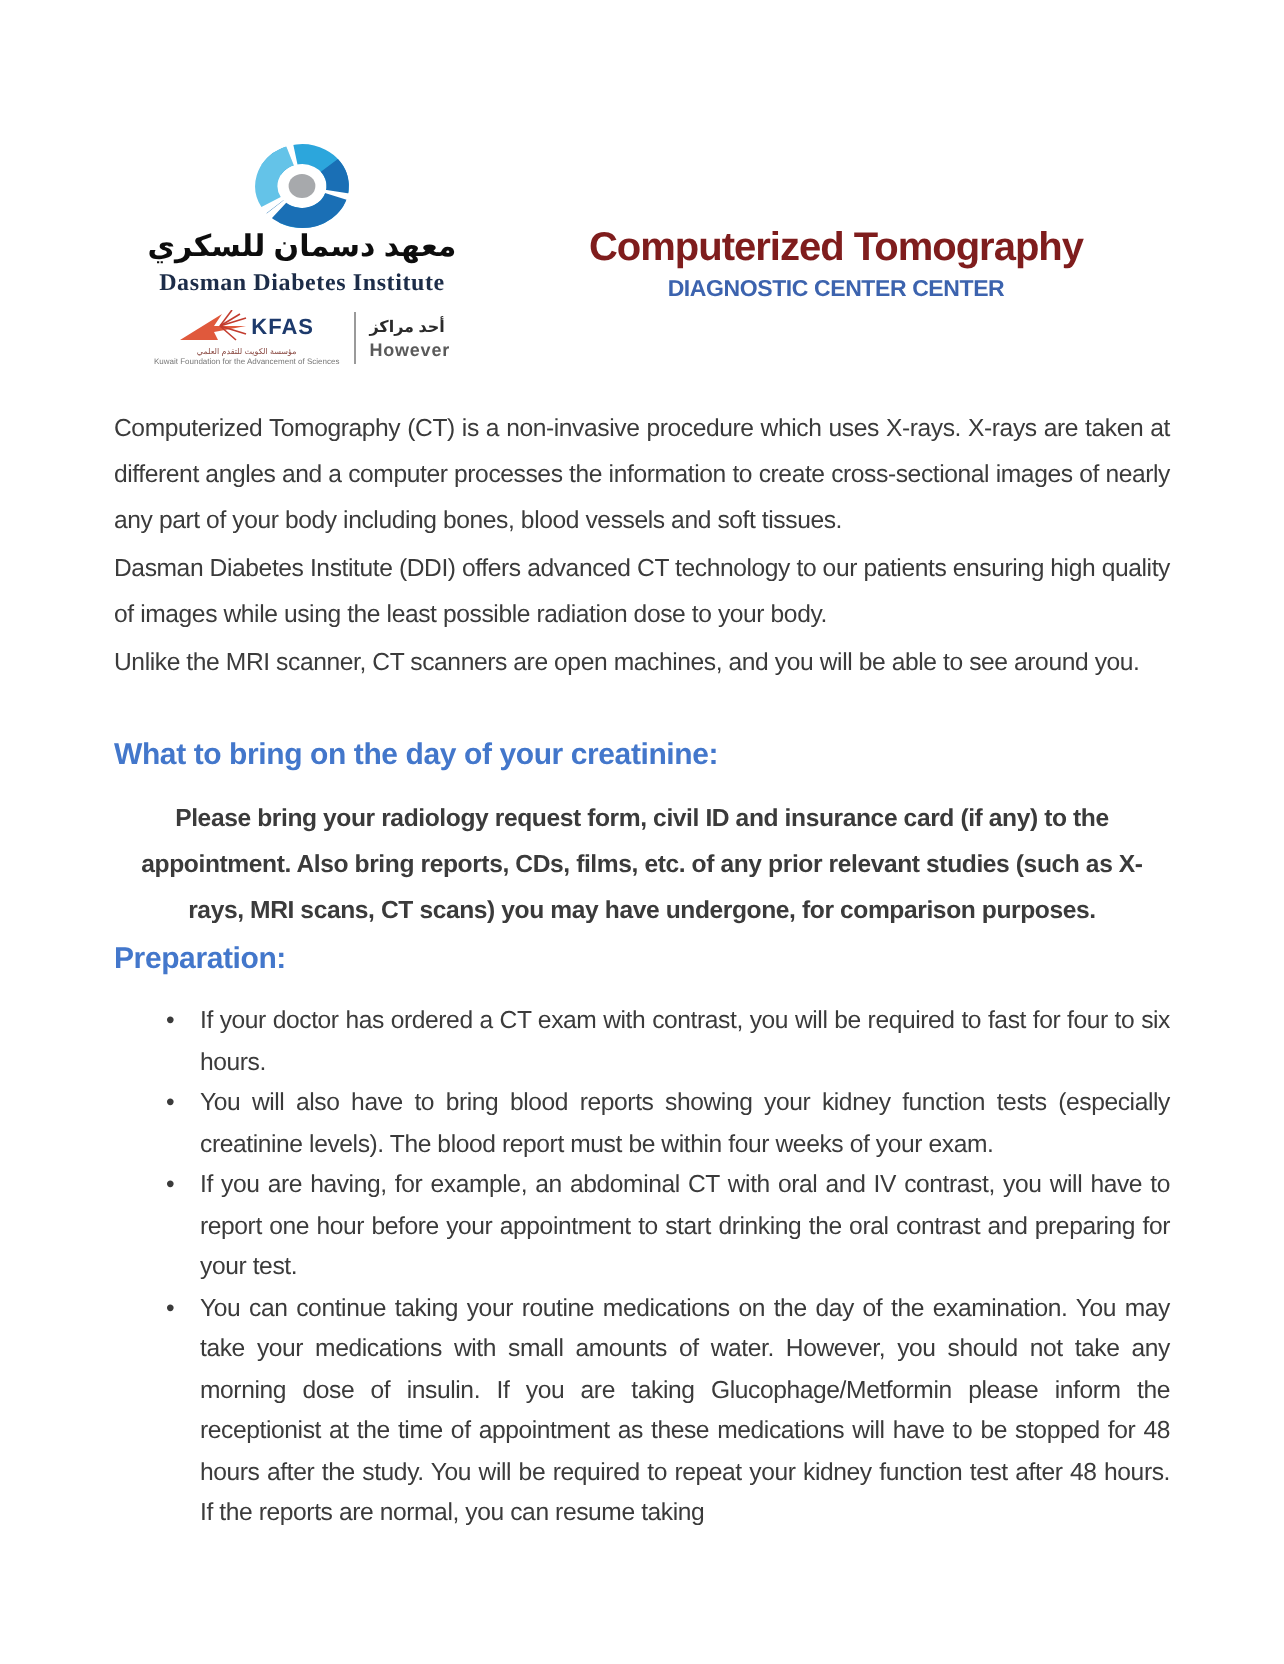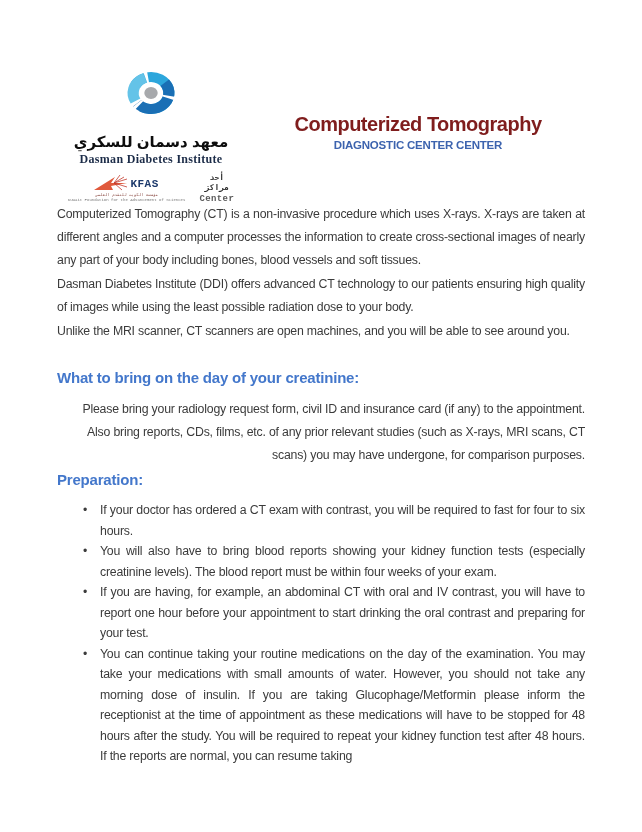--- a/index.html
+++ b/index.html
@@ -3,42 +3,42 @@
 <meta charset="utf-8">
 <style>
   html,body{margin:0;padding:0;background:#ffffff;}
   .page{
     position:relative;width:642px;height:832px;background:#ffffff;overflow:hidden;
     font-family:"Liberation Sans","DejaVu Sans",sans-serif;color:#3B3B3B;
   }
   
   .logo-block{position:absolute;left:72px;top:70px;width:158px;text-align:center;}
   .swirl{display:block;margin:0 auto;}
-  .logo-ar{font-size:15px;font-weight:bold;color:#0d0d0d;line-height:16px;margin-top:18px;direction:rtl;}
+  .logo-ar{font-size:15px;font-weight:bold;color:#0d0d0d;line-height:16px;margin-top:0;direction:rtl;}
   .logo-en{font-family:"Liberation Serif","DejaVu Serif",serif;font-size:12px;font-weight:bold;
            color:#1c2c48;letter-spacing:.3px;line-height:13px;margin-top:3px;}
-  .kfas-row{margin-top:7px;display:flex;justify-content:center;align-items:center;gap:7px;font-family:Liberation Mono, monospace;}
+  .kfas-row{margin-top:7px;display:flex;justify-content:center;align-items:center;gap:7px;}
   .kfas-left{display:flex;flex-direction:column;align-items:center;}
   .kfas-top{display:flex;align-items:center;gap:2px;}
   .kfas-acronym{font-size:11px;font-weight:bold;color:#1D3A6C;letter-spacing:.5px;}
   .kfas-tag{font-size:4px;line-height:5px;color:#8a4a43;white-space:nowrap;}
   .kfas-tag.en{color:#777;}
   .kfas-divider{width:1px;height:26px;background:#9a9a9a;}
-  .kfas-member{display:flex;flex-direction:column;align-items:center;line-height:10px;}
+  .kfas-member{display:flex;flex-direction:column;align-items:flex-start;line-height:10px;}
   .member-ar{font-size:8px;font-weight:bold;color:#2b2b2b;direction:rtl;}
   .member-en{font-size:9px;font-weight:bold;color:#5a5a5a;letter-spacing:.4px;margin-top:1px;}
   
   .title-block{position:absolute;left:288px;top:112px;width:260px;text-align:center;}
   .doc-title{font-size:20px;font-weight:bold;color:#7f1d1d;letter-spacing:-.5px;line-height:24px;margin:0;}
   .doc-subtitle{font-size:11.5px;font-weight:bold;color:#3C63AE;letter-spacing:-.2px;line-height:13px;margin-top:3px;}
   
   .body-text{position:absolute;left:57px;width:528px;font-size:12.3px;line-height:23px;
              letter-spacing:-.2px;color:#3B3B3B;margin:0;}
   .just{text-align:justify;}
-  .p1{top:203px;} .p2{top:273px;} .p3{top:320px;} .p4{top:398px;text-align:right;}
+  .p1{top:203px;} .p2{top:273px;} .p3{top:320px;} .p4{top:398px;text-align:center;font-weight:bold;}
   .sec-heading{position:absolute;left:57px;width:528px;margin:0;
                font-size:15px;font-weight:bold;color:#4377CB;letter-spacing:-.2px;line-height:20px;}
   .h-bring{top:368px;} .h-prep{top:470px;}
   .bullet-list{position:absolute;left:57px;top:500px;width:528px;margin:0;padding:0;list-style:none;
                font-size:12.3px;line-height:20.5px;letter-spacing:-.2px;}
   .bullet-list li{position:relative;padding-left:43px;text-align:justify;margin:0;}
   .bullet-list li::before{content:"\2022";position:absolute;left:26px;top:0;color:#3B3B3B;}
 </style>
 </head>
 <body>
@@ -71,21 +71,21 @@
             </g>
           </svg>
           <span class="kfas-acronym">KFAS</span>
         </div>
         <div class="kfas-tag">مؤسسة الكويت للتقدم العلمي</div>
         <div class="kfas-tag en">Kuwait Foundation for the Advancement of Sciences</div>
       </div>
       <div class="kfas-divider"></div>
       <div class="kfas-member">
         <span class="member-ar">أحد مراكز</span>
-        <span class="member-en">Center</span>
+        <span class="member-en">However</span>
       </div>
     </div>
   </div>
 
   <div class="title-block">
     <div class="doc-title">Computerized Tomography</div>
     <div class="doc-subtitle">DIAGNOSTIC CENTER CENTER</div>
   </div>
 
   <p class="body-text just p1">Computerized Tomography (CT) is a non-invasive procedure which uses X-rays. X-rays are taken at different angles and a computer processes the information to create cross-sectional images of nearly any part of your body including bones, blood vessels and soft tissues.</p>

